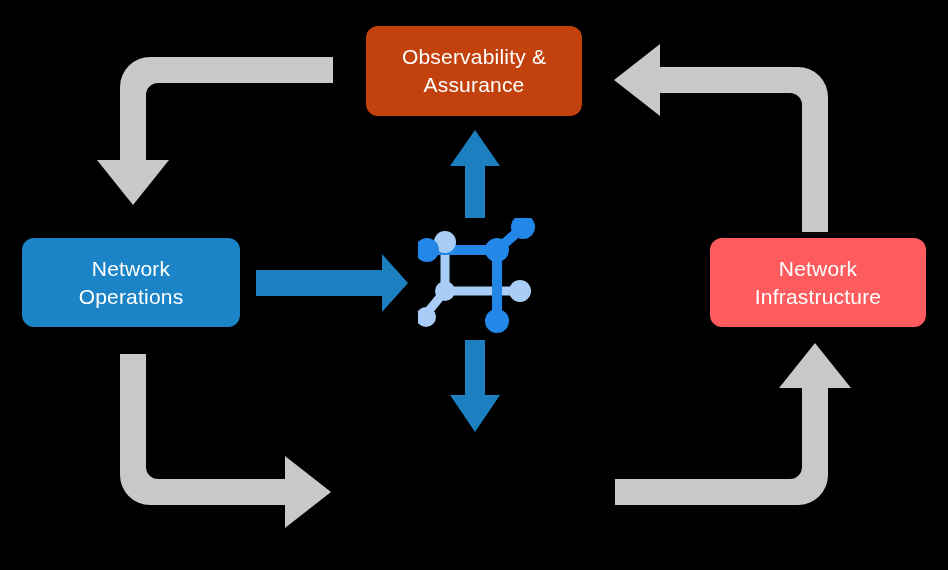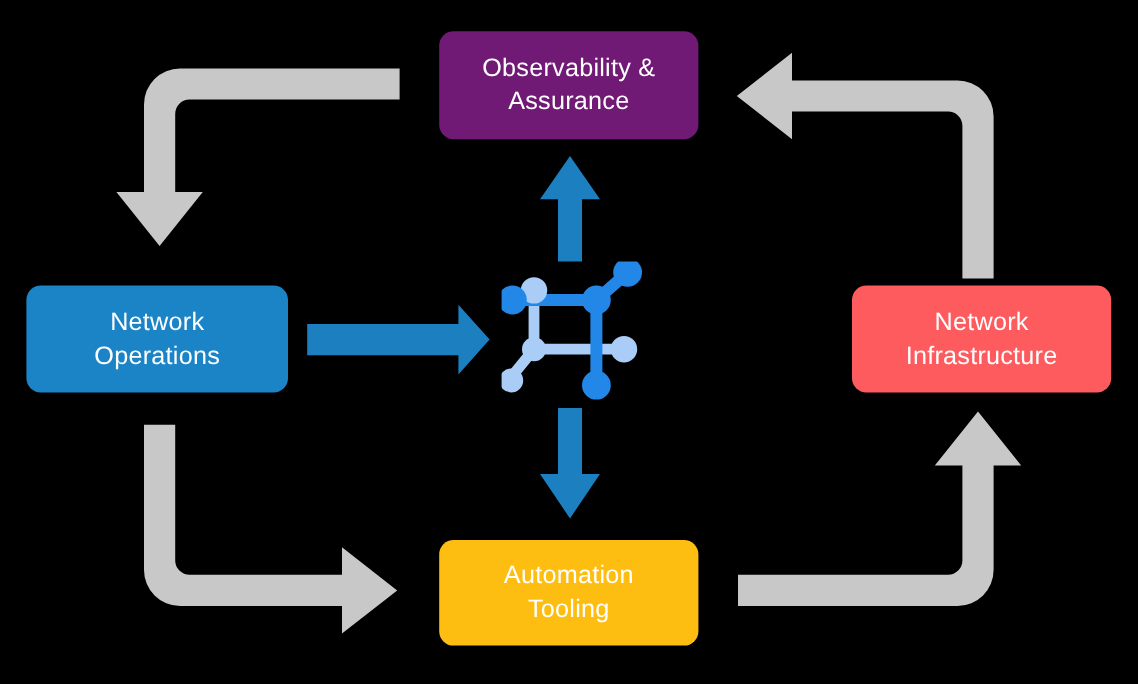--- a/index.html
+++ b/index.html
@@ -109,33 +109,29 @@
       <circle cx="8" cy="99" r="10" fill="#a9cdf7"></circle>
       <circle cx="102" cy="73" r="11" fill="#a9cdf7"></circle>
 
       <circle cx="9" cy="32" r="12" fill="#2387e8"></circle>
       <circle cx="79" cy="32" r="12" fill="#2387e8"></circle>
       <circle cx="105" cy="9" r="12" fill="#2387e8"></circle>
       <circle cx="79" cy="103" r="12" fill="#2387e8"></circle>
     </g>
   </svg>
 
-  <div class="node-box" id="box-observability" style="background-color: #701a75; color: rgb(255, 255, 255);">
+  <div class="node-box" id="box-observability" style="background-color: #c2410c; color: rgb(255, 255, 255);">
     <span class="node-label">Observability &amp;
 Assurance</span>
   </div>
 
   <div class="node-box" id="box-operations" style="background-color: rgb(27, 132, 198); color: rgb(255, 255, 255);">
     <span class="node-label">Network
 Operations</span>
   </div>
 
   <div class="node-box" id="box-infrastructure" style="background-color: rgb(253, 91, 94); color: rgb(255, 255, 255);">
     <span class="node-label">Network
 Infrastructure</span>
   </div>
 
-  <div class="node-box" id="box-automation" style="background-color: rgb(254, 189, 17); color: rgb(255, 255, 255);">
-    <span class="node-label">Automation
-Tooling</span>
-  </div>
 
 </div>
 
 </body></html>

